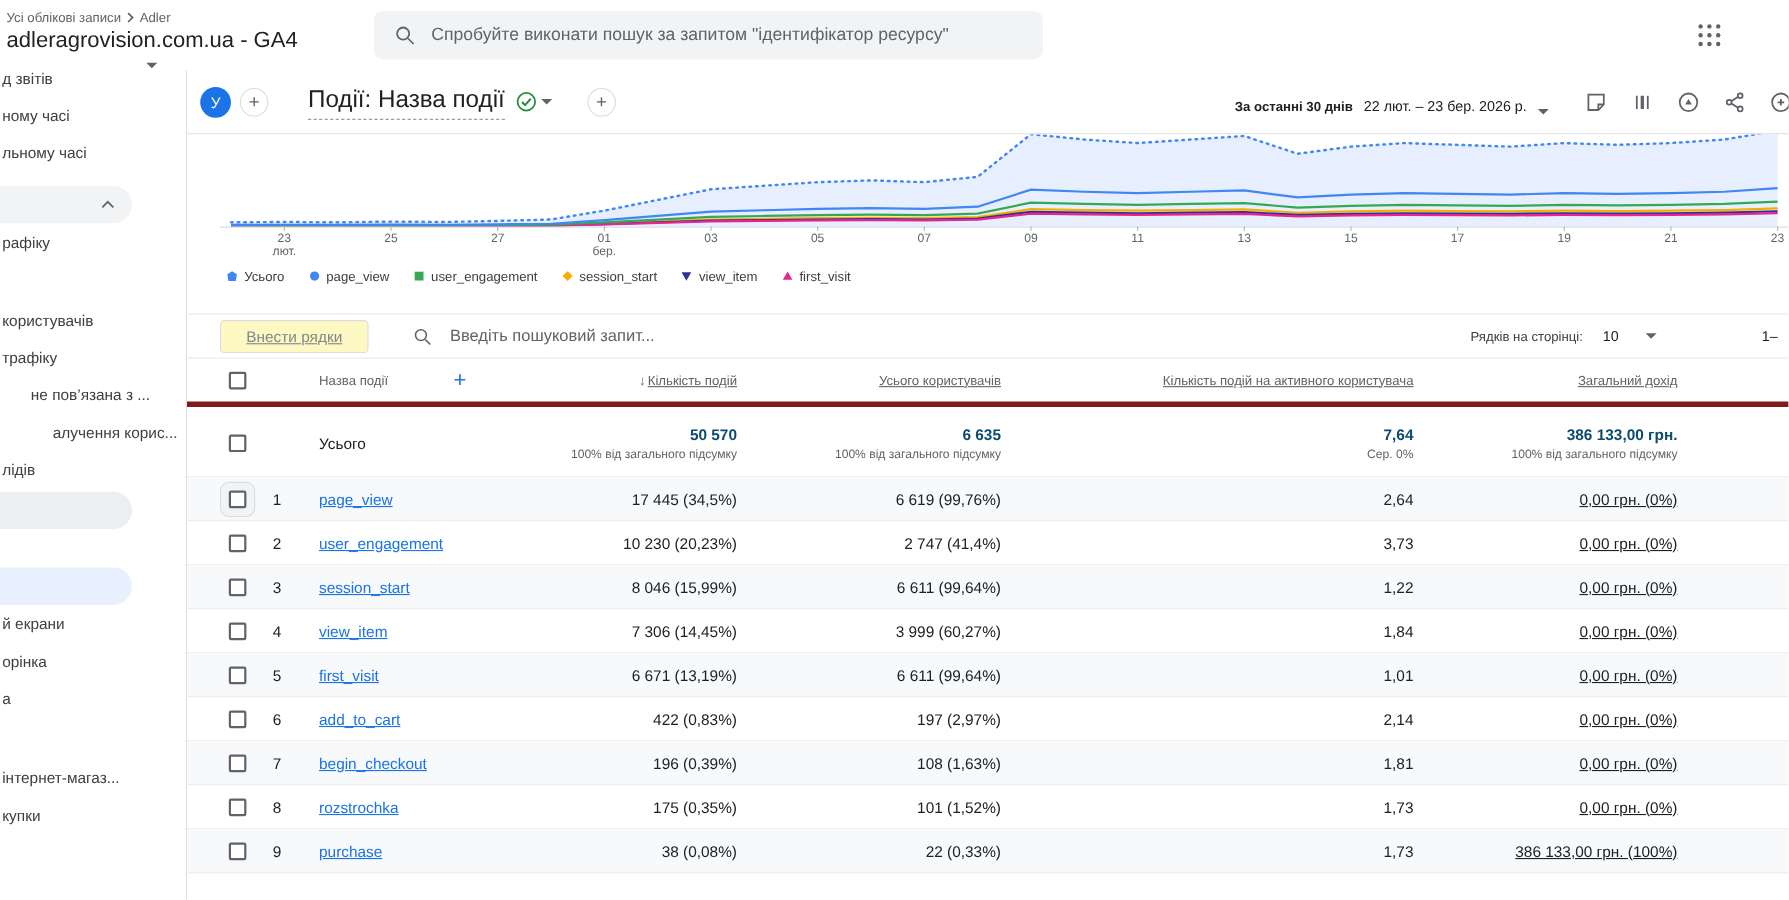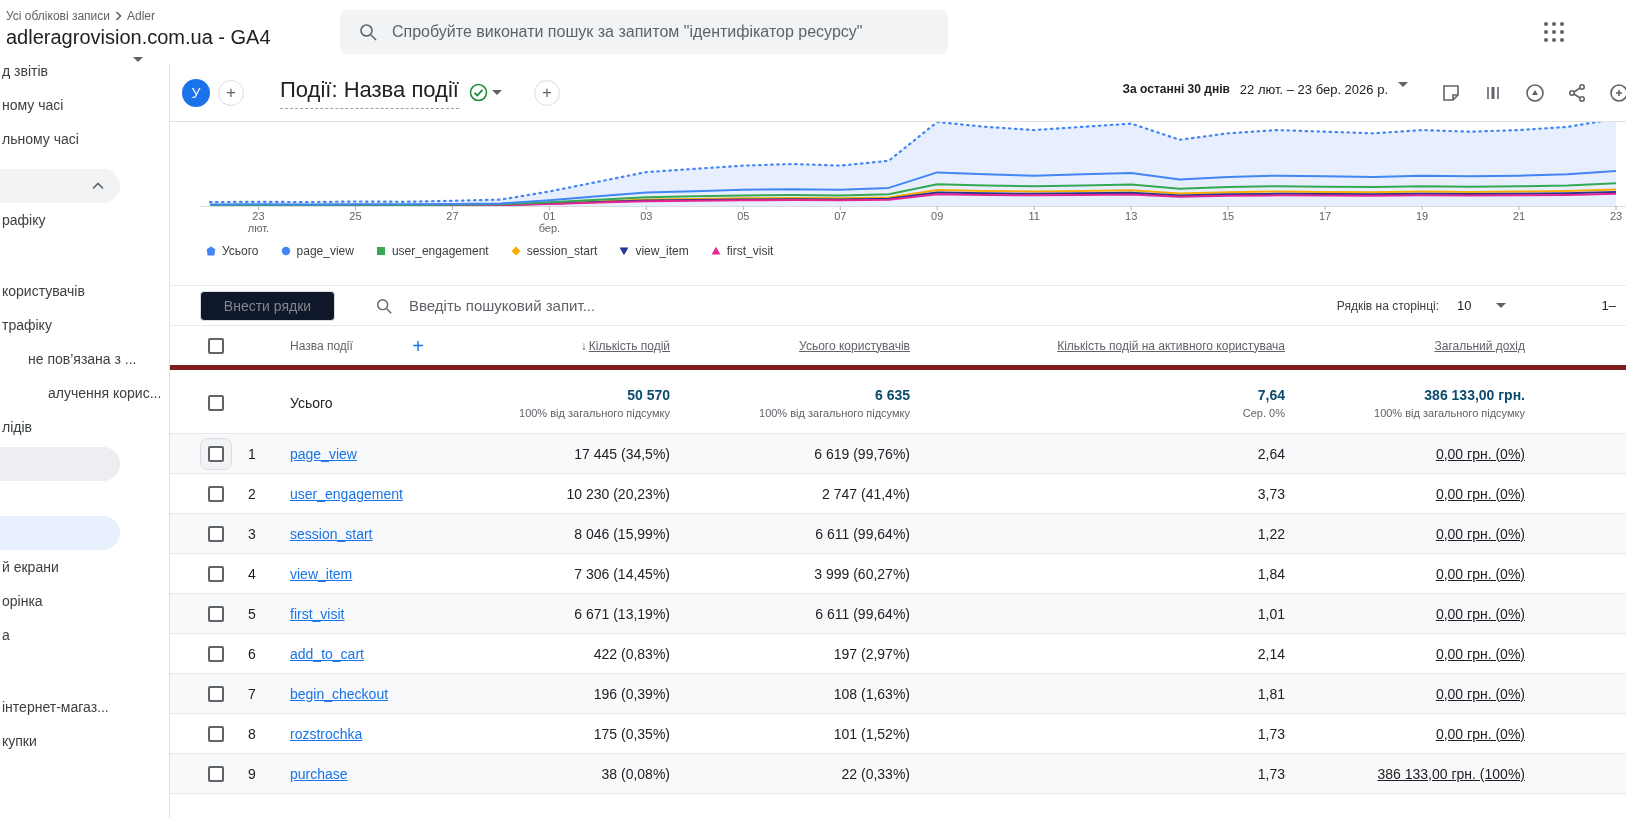--- a/index.html
+++ b/index.html
@@ -30,36 +30,36 @@
   .report-header { position:absolute; left:170px; top:64px; right:0; height:58px; background:#fff;
     border-bottom:1px solid #e0e0e0; display:flex; align-items:center; padding:0 10px 0 12px; z-index:4; }
   .avatar { width:28px; height:28px; border-radius:50%; background:#1a73e8; color:#fff; font-size:14px;
     display:flex; align-items:center; justify-content:center; flex:0 0 auto; }
   .plus-circle { width:26px; height:26px; border:1px solid #dadce0; border-radius:50%; color:#5f6368; font-size:17px;
     display:flex; align-items:center; justify-content:center; margin-left:8px; cursor:pointer; background:#fff; }
   .title-wrap { margin-left:36px; display:flex; align-items:center; gap:10px; }
   .report-title { font-size:22px; color:#202124; padding-bottom:5px; border-bottom:1px dashed #9aa0a6; cursor:pointer; }
   .check-badge { display:flex; align-items:center; gap:4px; cursor:pointer; }
   .plus-circle.second { margin-left:22px; }
-  .rh-right { margin-left:auto; display:flex; align-items:flex-start; gap:10px; }
+  .rh-right { margin-left:auto; display:flex; align-items:flex-end; gap:10px; }
   .date-preset { font-size:12px; font-weight:bold; color:#202124; }
   .date-range { font-size:13px; color:#202124; }
   .rh-icons { display:flex; align-items:center; gap:20px; margin-left:22px; }
   .rh-icons .icon { width:22px; height:22px; display:flex; align-items:center; justify-content:center; cursor:pointer; }
   .icon.clipped { margin-right:-14px; }
   
   .chart-section { position:absolute; left:170px; top:122px; right:0; height:152px; background:#fff; }
   #chart-svg { display:block; margin-left:30px; width:1426px; height:112px; }
   .legend { display:flex; align-items:center; gap:22px; margin:10px 0 0 36px; font-size:12px; color:#3c4043; }
   .legend-item { display:flex; align-items:center; gap:6px; cursor:pointer; }
   
   .table-section { position:absolute; left:170px; top:285px; right:0; bottom:0; background:#fff; border-top:1px solid #e8eaed; }
   .toolbar { height:40px; display:flex; align-items:center; border-bottom:1px solid #e8eaed; padding:0 10px 0 30px; }
-  .edit-rows-btn { height:30px; min-width:135px; padding:0 16px; border:1px solid #dadce0; border-radius:4px; background:#0f172a;
-    color:#80868b; font-size:14px; font-family:inherit; cursor:pointer; }
+  .edit-rows-btn { height:30px; min-width:135px; padding:0 16px; border:1px solid #dadce0; border-radius:4px; background:#fef9c3;
+    color:#80868b; font-size:14px; font-family:inherit; cursor:pointer;text-decoration:underline; }
   .tsearch { display:flex; align-items:center; gap:16px; margin-left:40px; color:#5f6368; font-size:15px; flex:1; }
   .rows-pp { display:flex; align-items:center; gap:10px; }
   .rows-pp .lbl { font-size:12px; color:#3c4043; }
   .rows-pp .val { font-size:13px; color:#202124; margin-left:8px; }
   .rows-pp .caret { margin-left:14px; }
   .pagination { font-size:13px; color:#202124; margin-left:86px; white-space:nowrap; }
   .grid-row { display:grid; grid-template-columns:34px 40px 156px 240px 240px 375px 240px 1fr; padding-left:30px; align-items:center; }
   .thead { height:44px; border-bottom:5px solid #7f1d1d; font-size:12px; color:#5f6368; }
   .name-h { display:flex; align-items:center; justify-content:space-between; padding:0 6px 0 16px; }
   .add-col { color:#1a73e8; font-size:20px; cursor:pointer; line-height:1; }

